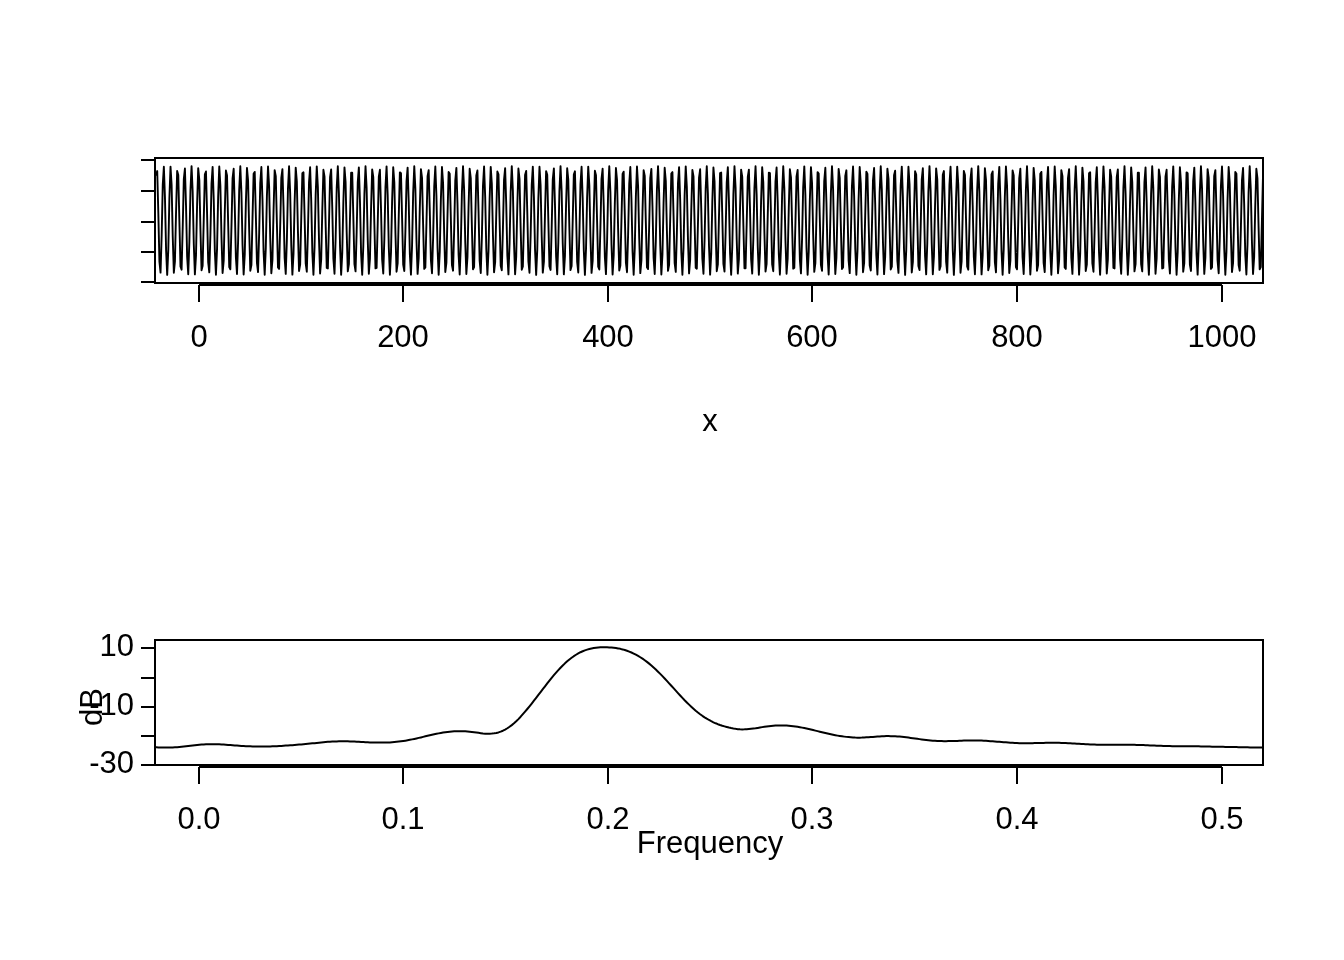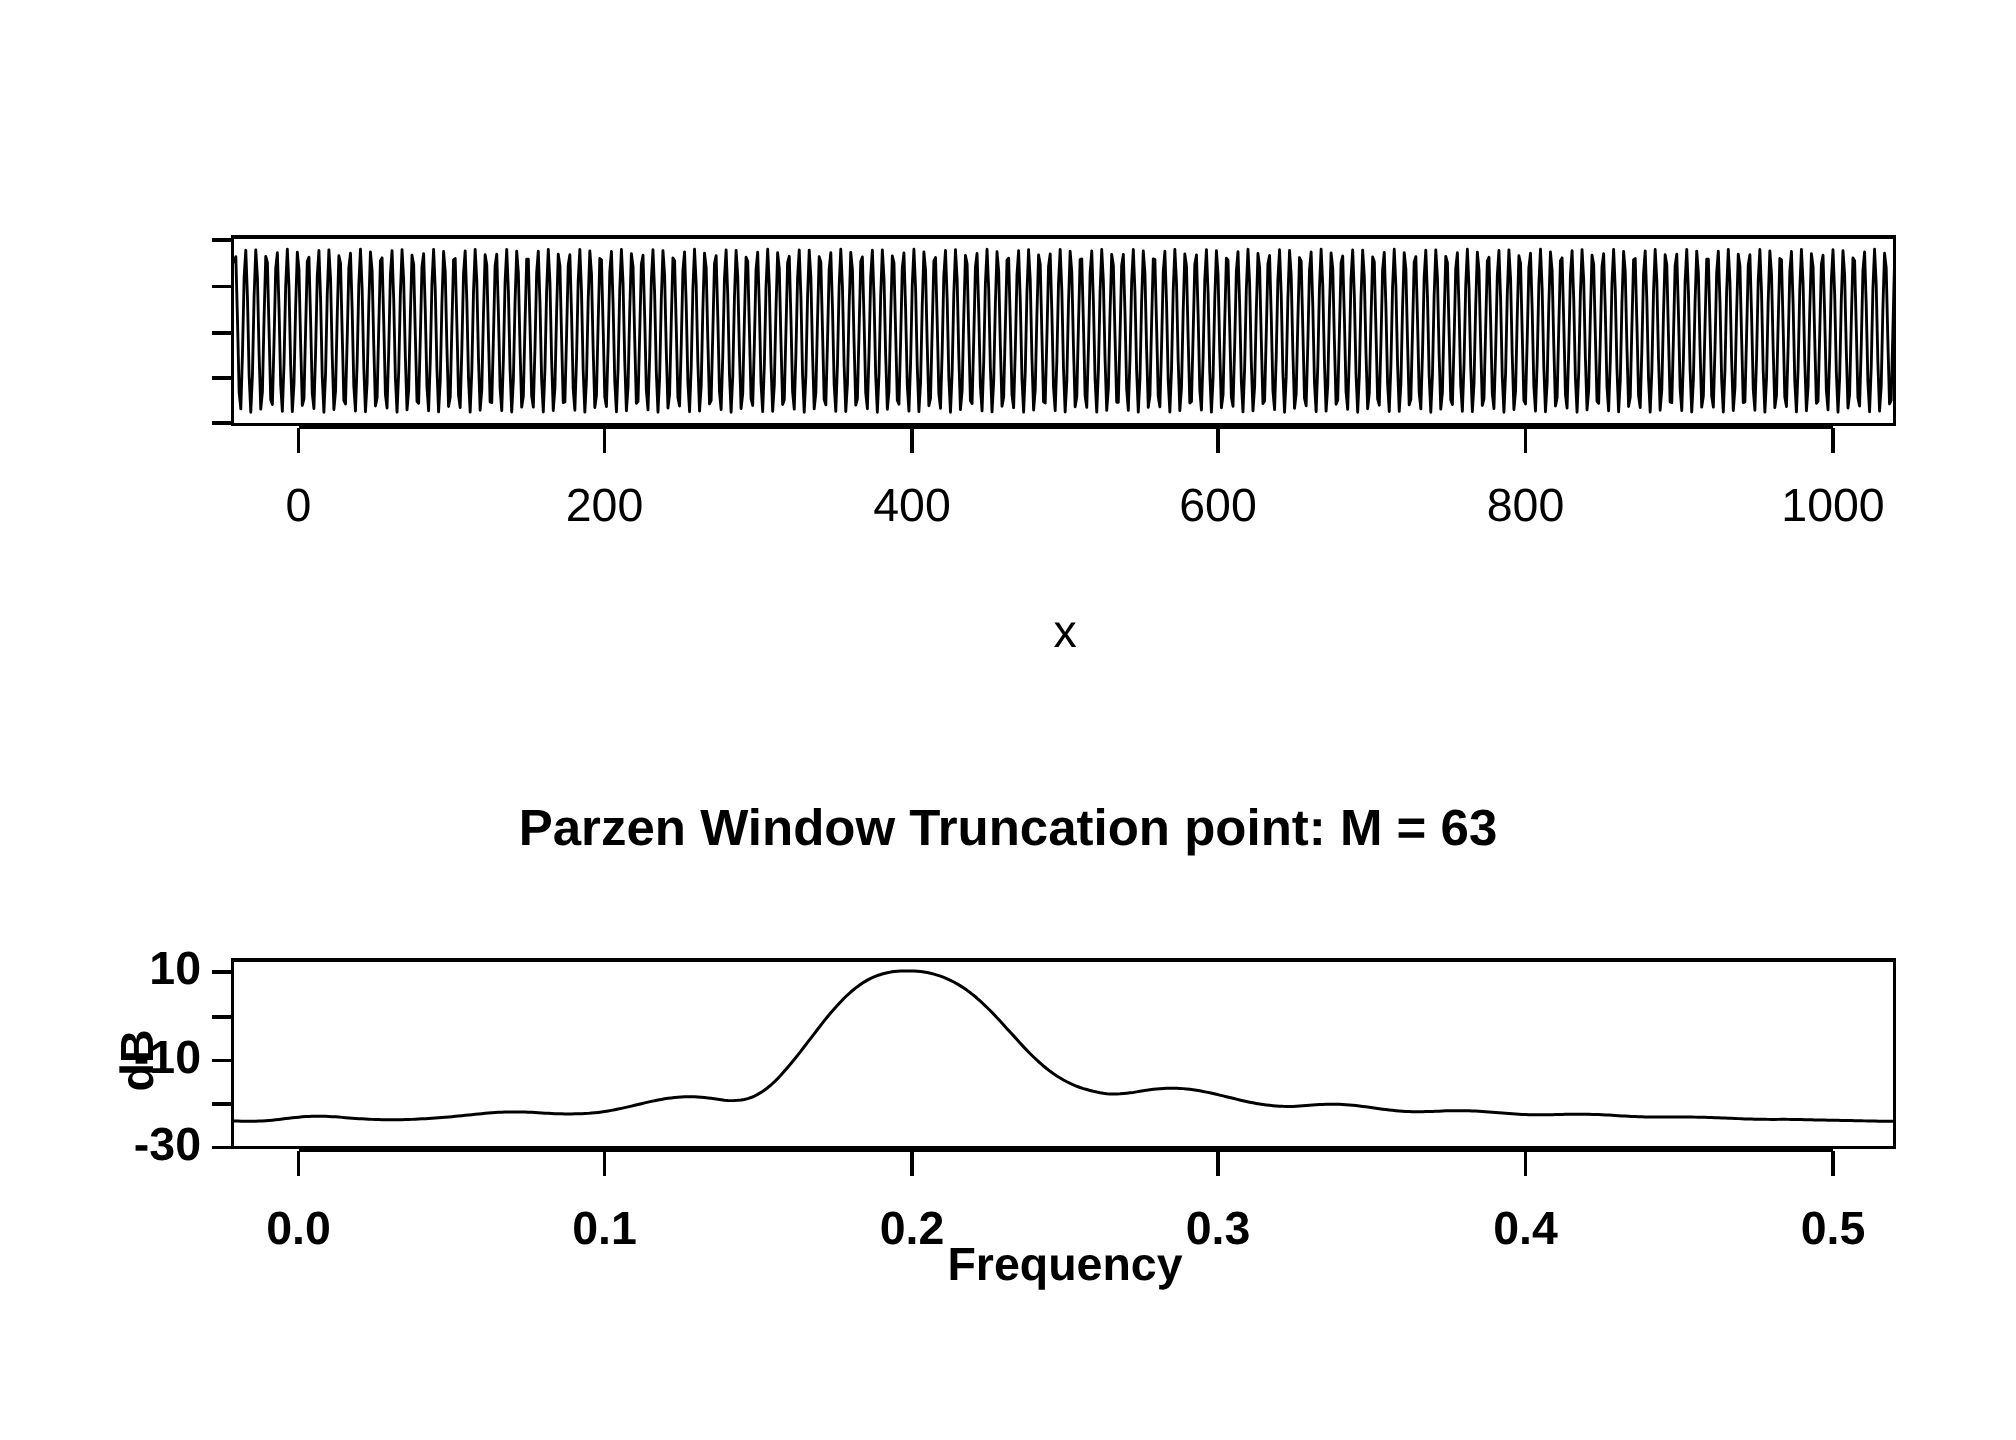--- a/index.html
+++ b/index.html
@@ -141,23 +141,22 @@
         <line class="tick" x1="199" y1="285" x2="199" y2="302"></line>
         <line class="tick" x1="403" y1="285" x2="403" y2="302"></line>
         <line class="tick" x1="608" y1="285" x2="608" y2="302"></line>
         <line class="tick" x1="812" y1="285" x2="812" y2="302"></line>
         <line class="tick" x1="1017" y1="285" x2="1017" y2="302"></line>
         <line class="tick" x1="1222" y1="285" x2="1222" y2="302"></line>
       </g>
     </svg>
   </div>
 
-  <div class="title-wrap">Parzen Window Truncation point: M = 63</div>
 
-  <div class="panel" style="left:0px; top:600px; width:1344px; height:300px;font-weight:bold;">
+  <div class="panel" style="left:0px; top:600px; width:1344px; height:300px;">
     <svg width="1344" height="300" viewBox="0 0 1344 300">
 
       <rect class="plot-box" x="155" y="40" width="1108" height="125"></rect>
 
       <g>
         <line class="tick" x1="141" y1="48" x2="155" y2="48"></line>
         <line class="tick" x1="141" y1="78" x2="155" y2="78"></line>
         <line class="tick" x1="141" y1="107" x2="155" y2="107"></line>
         <line class="tick" x1="141" y1="136" x2="155" y2="136"></line>
         <line class="tick" x1="141" y1="165" x2="155" y2="165"></line>

